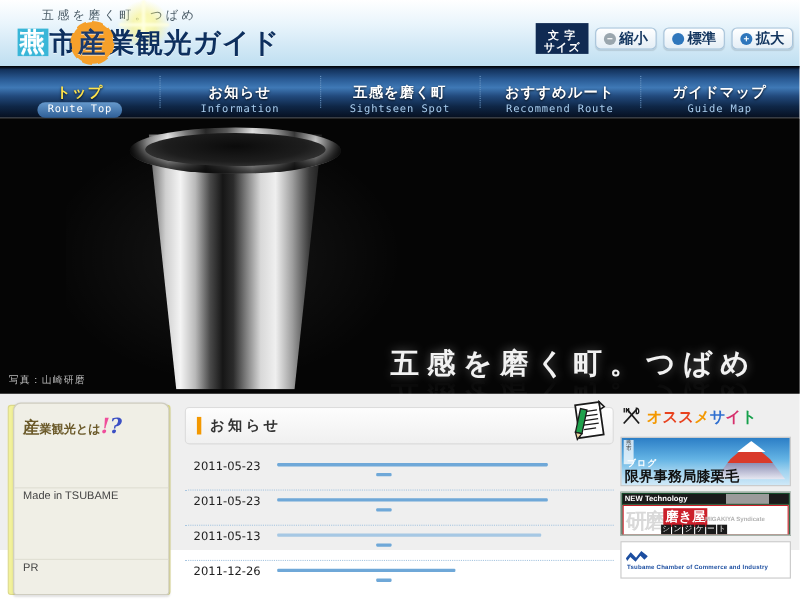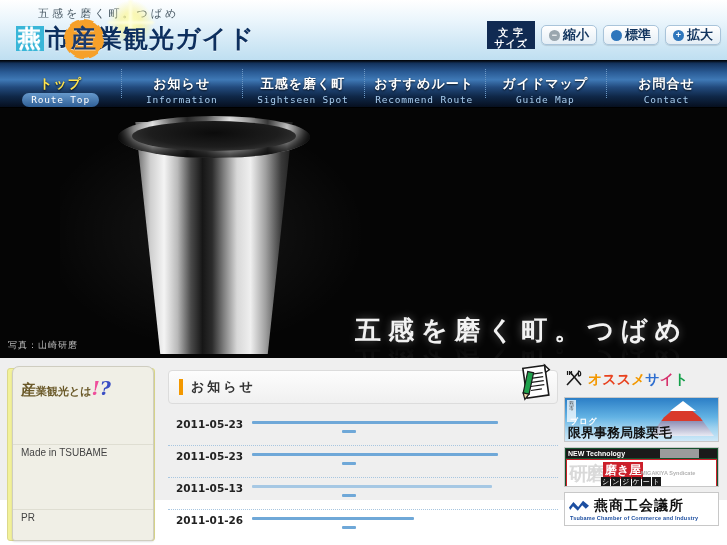--- a/index.html
+++ b/index.html
@@ -274,21 +274,20 @@
     display:flex; align-items:flex-start;
     padding:3px 0 5px 8px;
     border-bottom:1px dotted #a8c6e0;
     min-height:32px;
   }
   .news-date {
     width:72px; flex:none;
     font-size:10.5px; color:#222; letter-spacing:0px;
     font-family:"DejaVu Sans","Liberation Sans", sans-serif;
     padding-top:1px;
-    font-weight:bold;
   }
   .news-links { flex:1; padding-left:4px; }
   .news-bar {
     height:3px; background:#6fa8d8; border-radius:1px; margin-top:4px;
   }
   .news-bar.pale { background:#a6c8e4; }
   .news-bar.mini { width:14px; margin:6px 0 1px 90px; background:#6fa8d8; }
 
   
   .col-right { width:163px; padding:10px 6px 0 0; }
@@ -418,24 +417,20 @@
     <span class="nav-jp">五感を磨く町</span>
     <span class="nav-en">Sightseen Spot</span>
   </div>
   <div class="nav-item">
     <span class="nav-jp">おすすめルート</span>
     <span class="nav-en">Recommend Route</span>
   </div>
   <div class="nav-item">
     <span class="nav-jp">ガイドマップ</span>
     <span class="nav-en">Guide Map</span>
-  </div>
-  <div class="nav-item">
-    <span class="nav-jp">お問合せ</span>
-    <span class="nav-en">Contact</span>
   </div>
 </div>
 
 <div class="hero">
   <div class="hero-photo">
     <div class="cup-glow"></div>
     <div class="cup"></div>
     <div class="cup-rim"></div>
     <div class="cup-inner"></div>
   </div>
@@ -506,21 +501,21 @@
         </div>
       </div>
       <div class="news-row">
         <div class="news-date">2011-05-13</div>
         <div class="news-links">
           <div class="news-bar pale" style="width:240px"></div>
           <div class="news-bar mini"></div>
         </div>
       </div>
       <div class="news-row" style="border-bottom:none">
-        <div class="news-date">2011-01-26</div>
+        <div class="news-date">2011-12-26</div>
         <div class="news-links">
           <div class="news-bar" style="width:162px"></div>
           <div class="news-bar mini"></div>
         </div>
       </div>
     </div>
   </div>
 
   <div class="col-right">
     <div class="reco-head">
@@ -560,18 +555,17 @@
           <span>ケ</span>
           <span>ー</span>
           <span>ト</span>
         </span>
       </div>
     </div>
 
     <div class="banner banner-cci">
       <div class="cci-row">
         <span class="cci-mark"></span>
-        <span class="cci-jp">燕商工会議所</span>
       </div>
       <div class="cci-en">Tsubame Chamber of Commerce and Industry</div>
     </div>
   </div>
 </div>
 
 </body></html>

